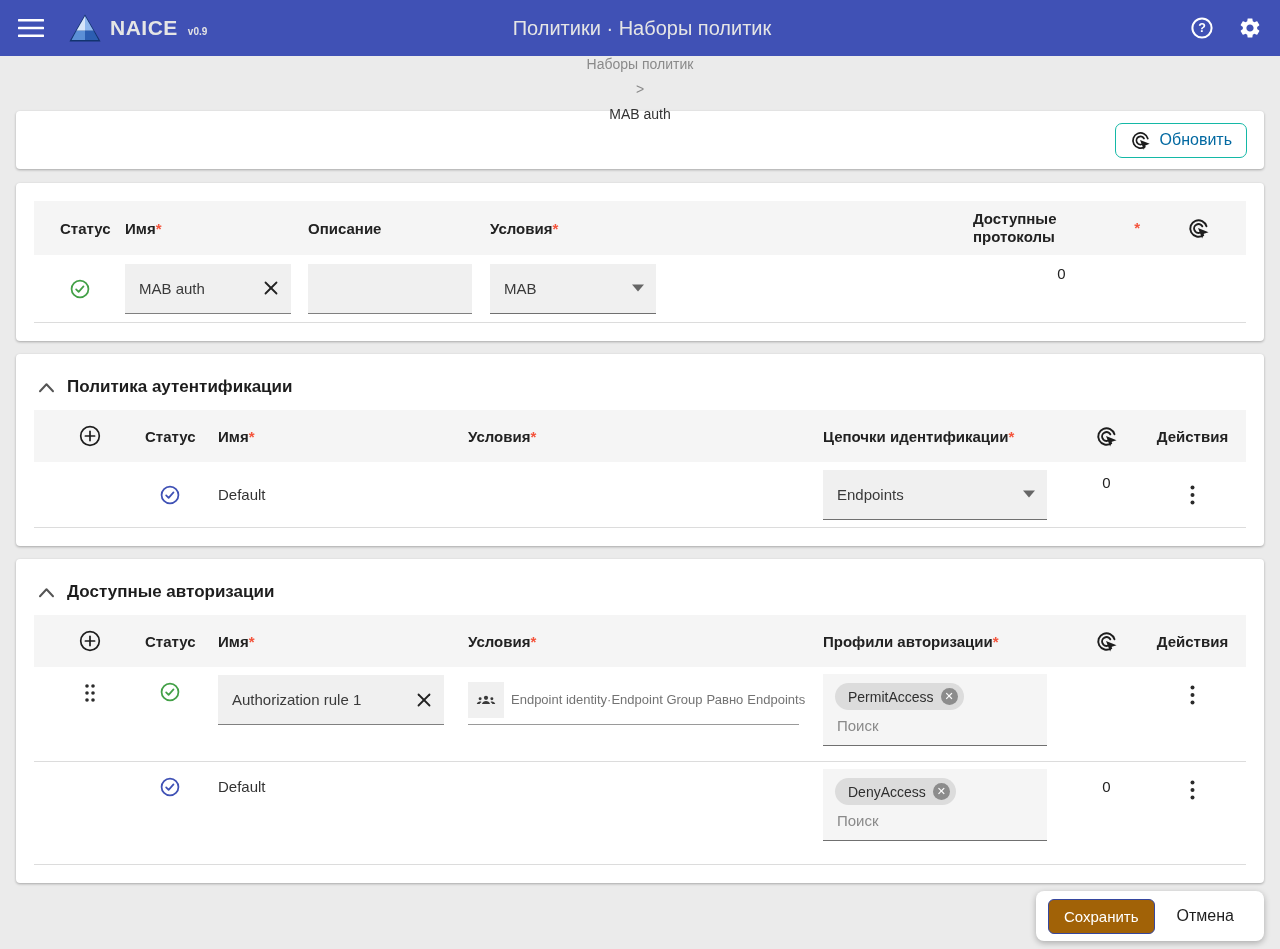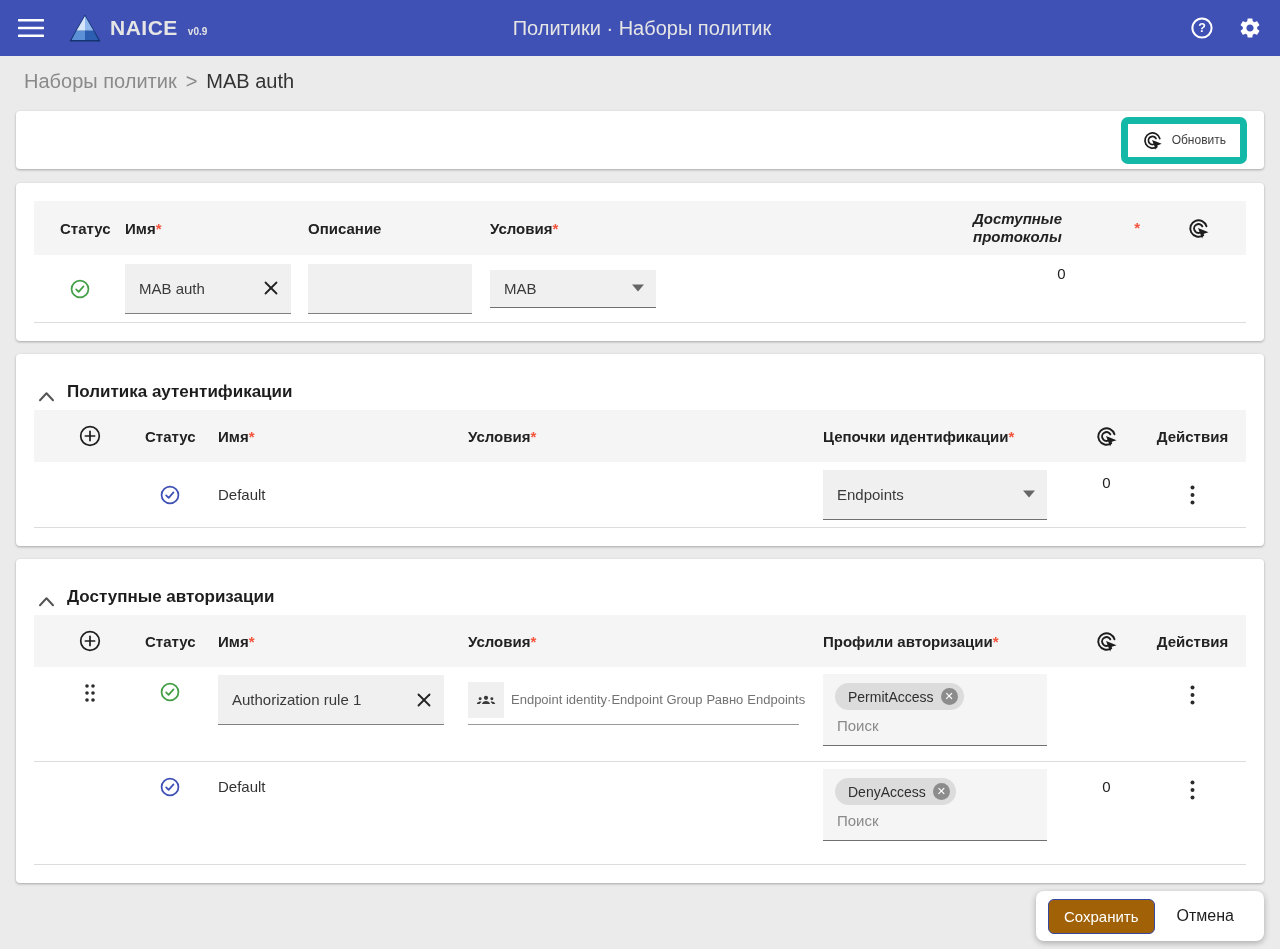--- a/index.html
+++ b/index.html
@@ -16,70 +16,70 @@
   .hamburger { width:26px; cursor:pointer; margin-right:24px; }
   .brand { display:flex; align-items:center; gap:8px; }
   .brand-name { font-size:21px; font-weight:700; letter-spacing:.5px; }
   .brand-ver { font-size:10px; font-weight:700; margin-top:7px; margin-left:2px; }
   .appbar-title { position:absolute; left:4px; right:0; text-align:center;
                   font-size:20px; font-weight:400; pointer-events:none; }
   .appbar-actions { margin-left:auto; display:flex; align-items:center; gap:24px; z-index:1; }
   .icon-btn { cursor:pointer; }
 
   
-  .breadcrumb { height:50px; display:flex; align-items:center; padding:0 24px;
-                font-size:20px; gap:9px; }
+  .breadcrumb { height:50px; display:flex; align-items:center; padding:0 12px;
+                font-size:14px; gap:9px;flex-direction:column; }
   .crumb-parent { color:#8a8a8a; cursor:pointer; }
   .crumb-sep { color:#8a8a8a; }
   .crumb-current { color:#333; }
 
   
   .card { background:#fff; margin:0 16px; border-radius:4px;
           box-shadow:0 1px 3px rgba(0,0,0,.2), 0 1px 2px rgba(0,0,0,.1); }
   .toolbar-card { margin-top:5px; height:58px; display:flex; align-items:center;
                   justify-content:flex-end; padding:0 17px; margin-bottom:14px; }
-  .btn-outline { display:flex; align-items:center; gap:9px; border:7px solid #14b8a6;
-                 background:#fff; border-radius:7px; padding:6px 14px; font-size:12px;
-                 color:#404040; cursor:pointer; font-family:inherit; }
+  .btn-outline { display:flex; align-items:center; gap:9px; border:1px solid #14b8a6;
+                 background:#fff; border-radius:7px; padding:6px 14px; font-size:16px;
+                 color:#0369a1; cursor:pointer; font-family:inherit; }
 
   
   .table-wrap { padding:18px; }
   .thead { background:#f5f5f5; }
   .grid1 { display:grid; grid-template-columns:91px 183px 182px 1fr 177px 96px; }
   .grid2 { display:grid; grid-template-columns:111px 73px 250px 355px 251px 65px 1fr; }
   .thead { height:54px; align-items:center; font-weight:700; font-size:15px; color:#222; }
   .th { display:flex; align-items:center; }
   .req { color:#f4543c; font-weight:700; }
   .row { border-bottom:1px solid #dcdcdc; background:#fff; }
   .row1 { height:68px; align-items:center; }
 
   .pad-status { padding-left:26px; }
   .th-protocols { justify-content:space-between; padding-right:10px; line-height:1.2; }
-  .th-protocols .lbl { max-width:110px;font-style:italic; }
+  .th-protocols .lbl { max-width:110px; }
   .th-center { justify-content:center; }
 
   .field { background:#f0f0f0; border:none; border-bottom:1px solid #808080;
            font-size:15px; color:#3a3a3a; padding:0 12px; font-family:inherit; }
   .name-field-wrap { position:relative; display:flex; align-items:center;
                      background:#f0f0f0; border-bottom:1px solid #808080; }
   .name-field-wrap input { background:transparent; border:none; font-size:15px;
                            color:#3a3a3a; padding:0 0 0 14px; width:100%; font-family:inherit; outline:none; }
   .clear-x { cursor:pointer; padding:0 12px; flex:none; }
 
   .sq-icon-btn { width:36px; height:36px; background:#f0f0f0; display:flex;
                  align-items:center; justify-content:center; cursor:pointer; flex:none; }
   .cond-text { font-size:15px; color:#333; margin-left:9px; }
 
   .select { display:flex; align-items:center; justify-content:space-between;
             background:#f0f0f0; border-bottom:1px solid #707070; cursor:pointer;
             font-size:15px; color:#3a3a3a; padding:0 12px 0 14px; }
   .hits-val { font-size:15px; color:#222; text-align:center; }
 
   
-  .section-title { display:flex; align-items:flex-end; gap:12px; padding:18px 18px 0 22px;
+  .section-title { display:flex; align-items:center; gap:12px; padding:18px 18px 0 22px;
                    height:48px; }
   .section-title h2 { font-size:17px; font-weight:700; color:#1d1d1d; }
   .collapse-btn { cursor:pointer; }
   .thead2 { height:52px; }
   .rowA { height:66px; align-items:center; }
 
   
   .rowZ1 { min-height:95px; align-items:start; }
   .rowZ2 { min-height:103px; align-items:start; }
   .mt14 { margin-top:14px; } .mt16 { margin-top:16px; } .mt8 { margin-top:8px; } .mt7 { margin-top:7px; }
@@ -214,21 +214,21 @@
                   <line x1="13.5" y1="2.5" x2="2.5" y2="13.5"></line>
                 </g>
               </svg>
           </span>
         </div>
       </div>
       <div>
         <input type="text" class="field" style="width: 164px; height: 50px;" value="">
       </div>
       <div>
-        <div class="select" style="width:166px;height:38px;">
+        <div class="select" style="width:166px;height:50px;">
           <span>MAB</span>
           <svg width="12" height="8" viewBox="0 0 12 8">
               <polygon points="0,0.5 12,0.5 6,7.5" fill="#666"></polygon>
             </svg>
         </div>
       </div>
       <div class="hits-val" style="align-self:start;margin-top:10px;">0</div>
     </div>
   </div>
 </div>

